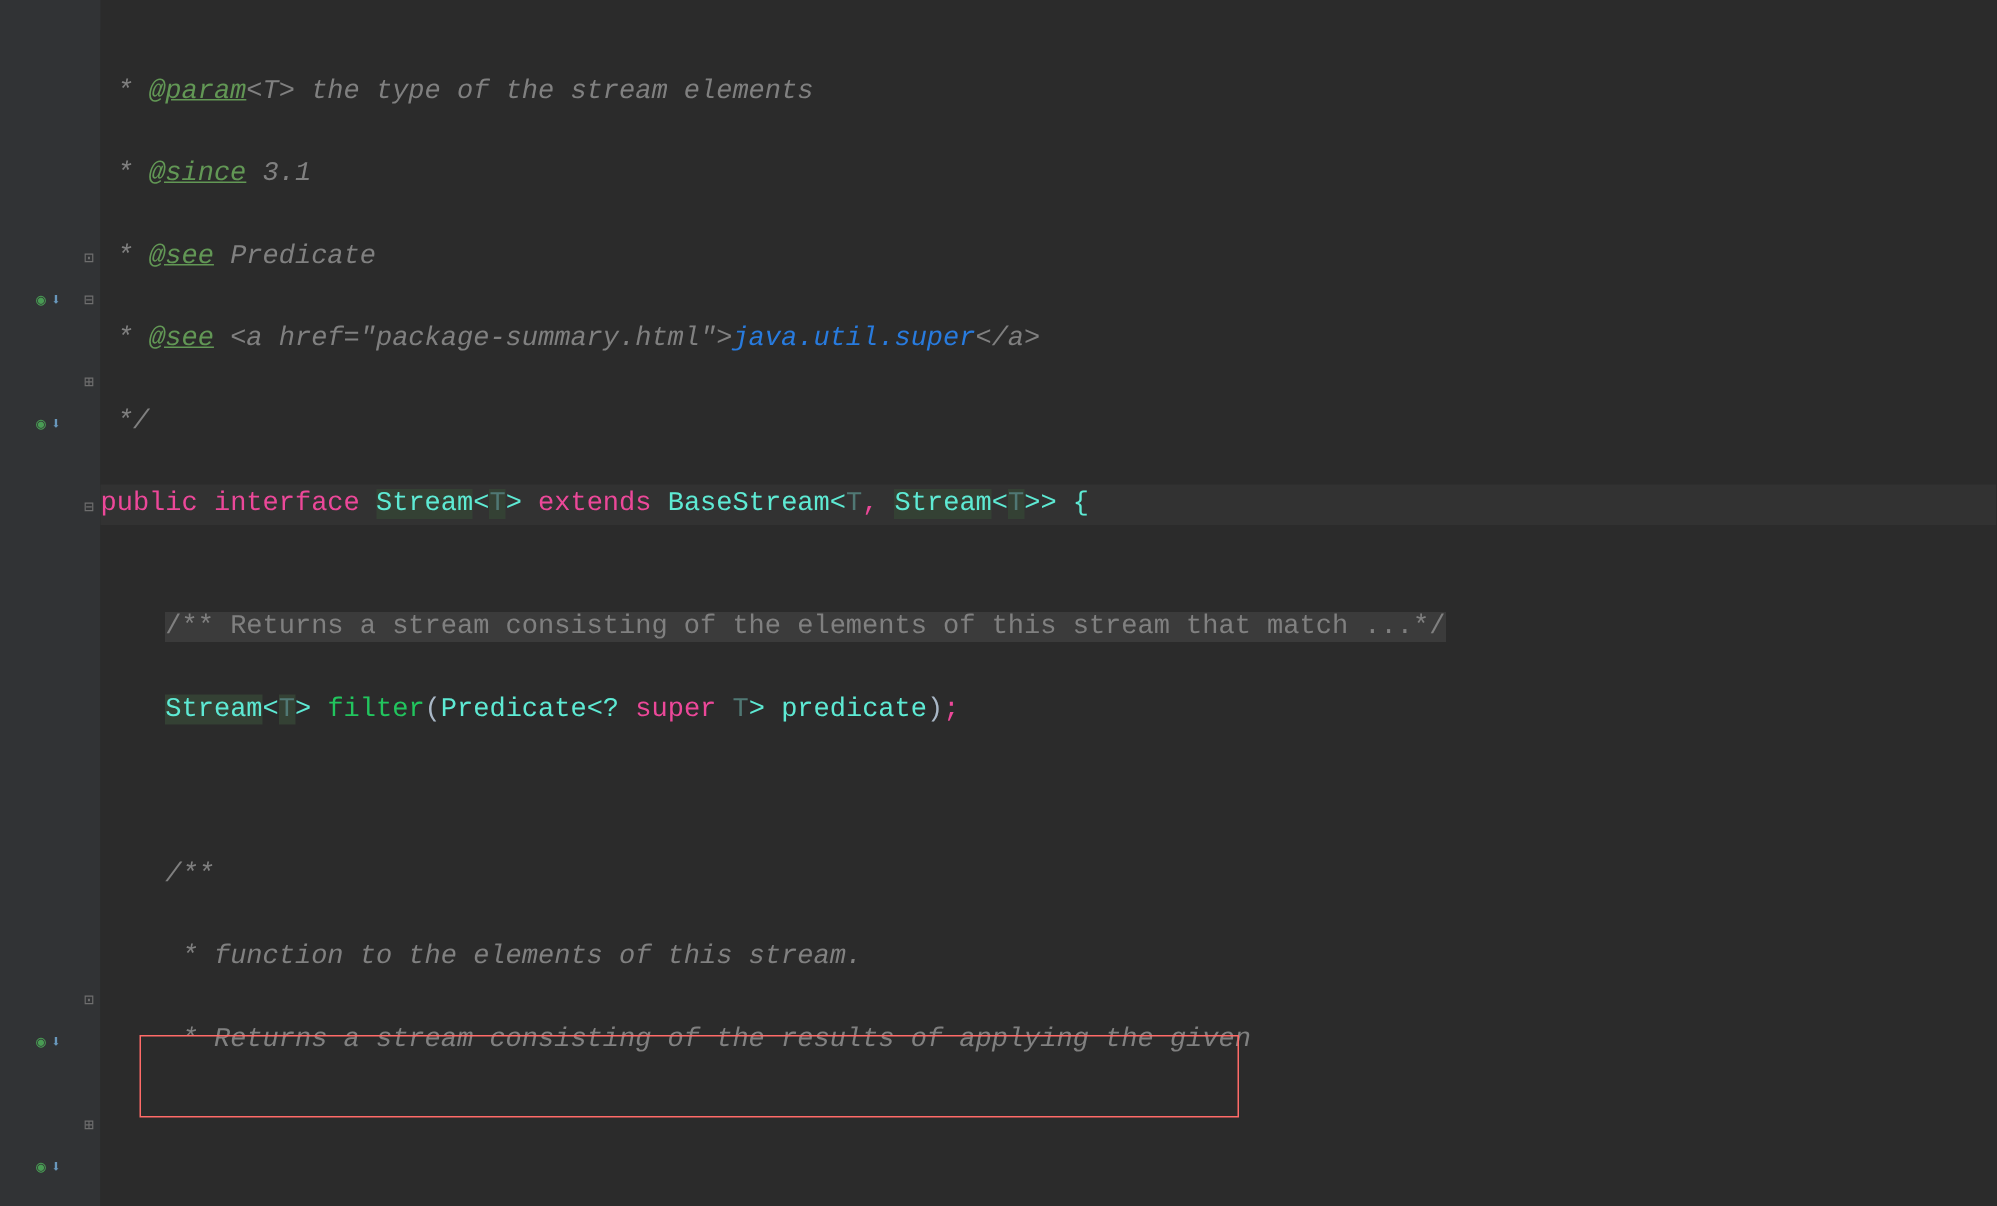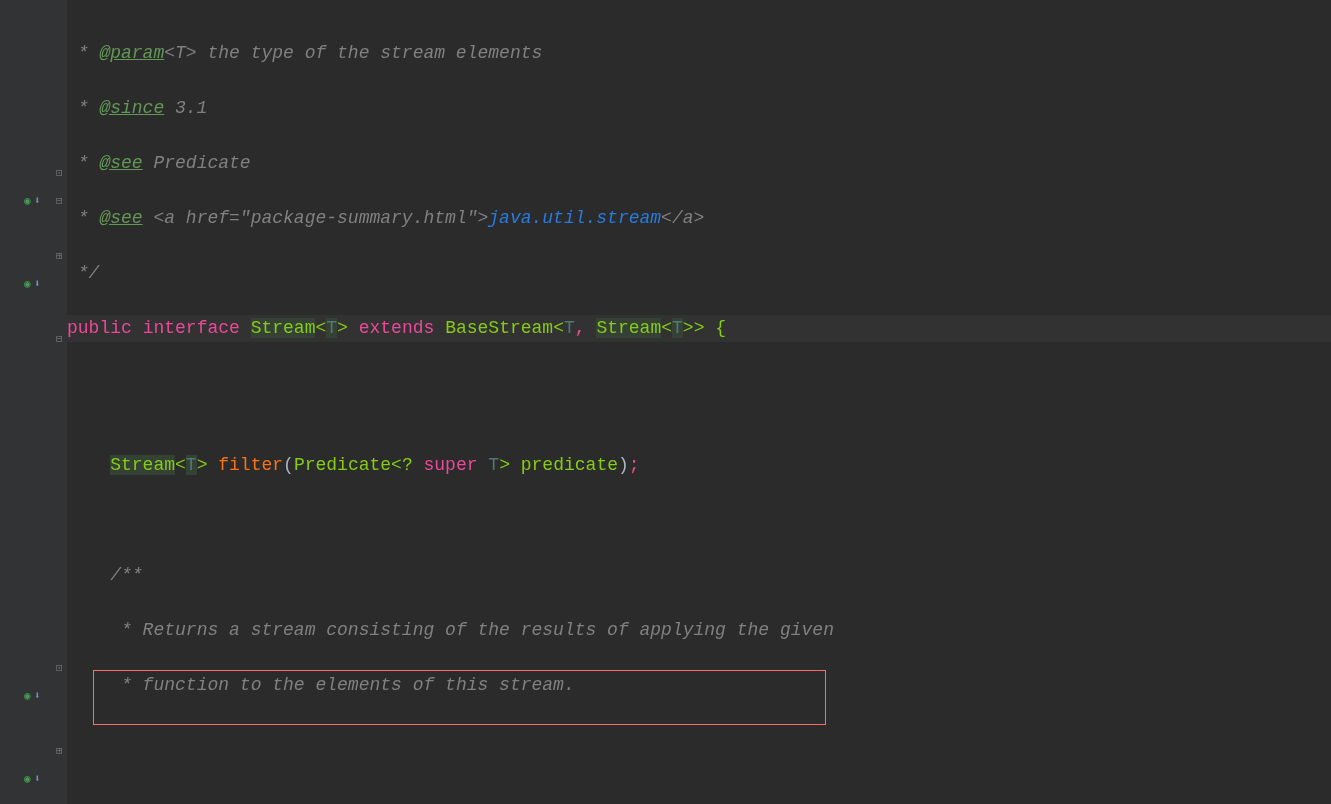--- a/index.html
+++ b/index.html
@@ -17,30 +17,31 @@
   .gutter {
     width:67px;
     background:#313335;
     flex-shrink:0;
     position:relative;
   }
   .code {
     flex:1;
     background:#2b2b2b;
     position:relative;
-    padding-top:12px;
+    padding-top:0;
     white-space:pre;
+    margin-top:20px;
   }
   .line { height:27.5px; display:block; white-space:pre; }
   .cm { color:#808080; font-style:italic; }
   .tag { color:#629755; font-style:italic; text-decoration:underline; }
   .kw { color:#ec4899; font-style:normal; }
   .paren { color:#a9b7c6; font-style:normal; }
-  .ident { color:#84cc16; font-style:normal; }
-  .fn  { color:#f97316; font-style:normal; }
+  .ident { color:#5eead4; font-style:normal; }
+  .fn  { color:#22c55e; font-style:normal; }
   .tp  { color:#507874; font-style:normal; }
   .lk  { color:#287bde; font-style:italic; }
   .hl  { background:#344134; }
   .decl-line { background:#323232; width:100%; display:inline-block; }
   .hlbox {
     position:absolute;
     border:1px solid #ff6b68;
     background:transparent;
     pointer-events:none;
   }
@@ -73,30 +74,30 @@
     <span class="gmark arrow" style="top:691px;left:34px">⬇</span>
     <span class="gmark" style="top:746px;left:56px">⊞</span>
     <span class="gmark impl" style="top:774px;left:24px">◉</span>
     <span class="gmark arrow" style="top:774px;left:34px">⬇</span>
   </div>
 
   <div class="code">
 <span class="line"><span class="cm"> * </span><span class="tag">@param</span><span class="cm">&lt;T&gt;</span><span class="cm"> the type of the stream elements</span></span>
 <span class="line"><span class="cm"> * </span><span class="tag">@since</span><span class="cm"> 3.1</span></span>
 <span class="line"><span class="cm"> * </span><span class="tag">@see</span><span class="cm"> Predicate</span></span>
-<span class="line"><span class="cm"> * </span><span class="tag">@see</span><span class="cm"> &lt;a href="package-summary.html"&gt;</span><span class="lk">java.util.stream</span><span class="cm">&lt;/a&gt;</span></span>
+<span class="line"><span class="cm"> * </span><span class="tag">@see</span><span class="cm"> &lt;a href="package-summary.html"&gt;</span><span class="lk">java.util.super</span><span class="cm">&lt;/a&gt;</span></span>
 <span class="line"><span class="cm"> </span><span class="cm">*/</span></span>
 <span class="line decl-line"><span class="kw">public</span><span class="ident"> </span><span class="kw">interface</span><span class="ident"> </span><span class="ident hl">Stream</span><span class="ident">&lt;</span><span class="tp hl">T</span><span class="ident">&gt; </span><span class="kw">extends</span><span class="ident"> </span><span class="ident">BaseStream</span><span class="ident">&lt;</span><span class="tp">T</span><span class="kw">, </span><span class="ident hl">Stream</span><span class="ident">&lt;</span><span class="tp hl">T</span><span class="ident">&gt;&gt; {</span></span>
 <span class="line"> </span>
-<span class="line"><span class="cm">    </span></span>
+<span class="line"><span class="cm">    </span><span class="cm" style="background:#3b3b3b;font-style:normal">/** Returns a stream consisting of the elements of this stream that match ...*/</span></span>
 <span class="line"><span class="ident">    </span><span class="ident hl">Stream</span><span class="ident">&lt;</span><span class="tp hl">T</span><span class="ident">&gt; </span><span class="fn">filter</span><span class="paren">(</span><span class="ident">Predicate</span><span class="ident">&lt;? </span><span class="kw">super</span><span class="ident"> </span><span class="tp">T</span><span class="ident">&gt; </span><span class="ident">predicate</span><span class="paren">)</span><span class="kw">;</span></span>
 <span class="line"> </span>
 <span class="line"><span class="cm">    </span><span class="cm">/**</span></span>
+<span class="line"><span class="cm">    </span><span class="cm"> * function to the elements of this stream.</span></span>
 <span class="line"><span class="cm">    </span><span class="cm"> * Returns a stream consisting of the results of applying the given</span></span>
-<span class="line"><span class="cm">    </span><span class="cm"> * function to the elements of this stream.</span></span>
 
 
 
 
 
 
 
 
 
 

